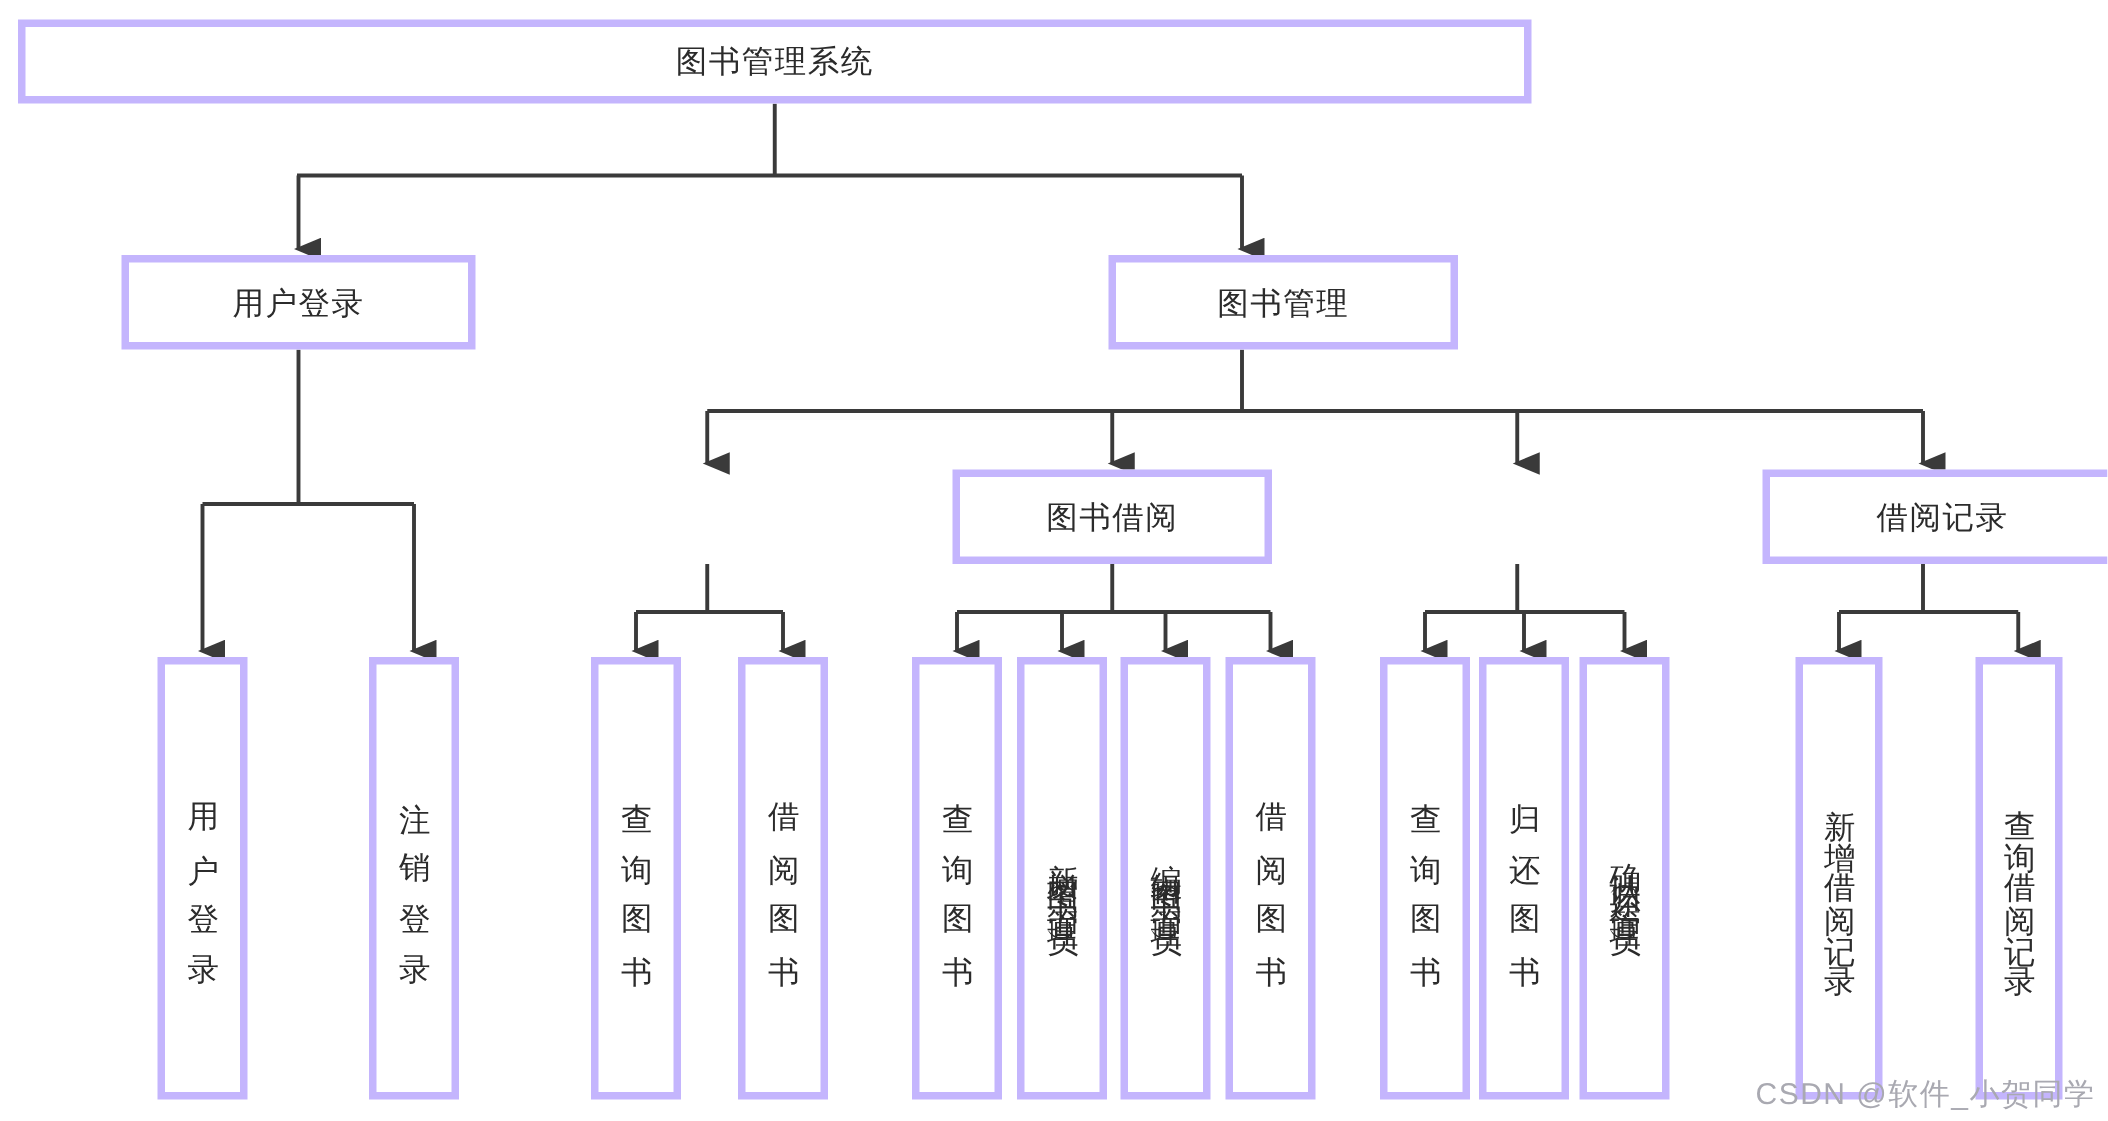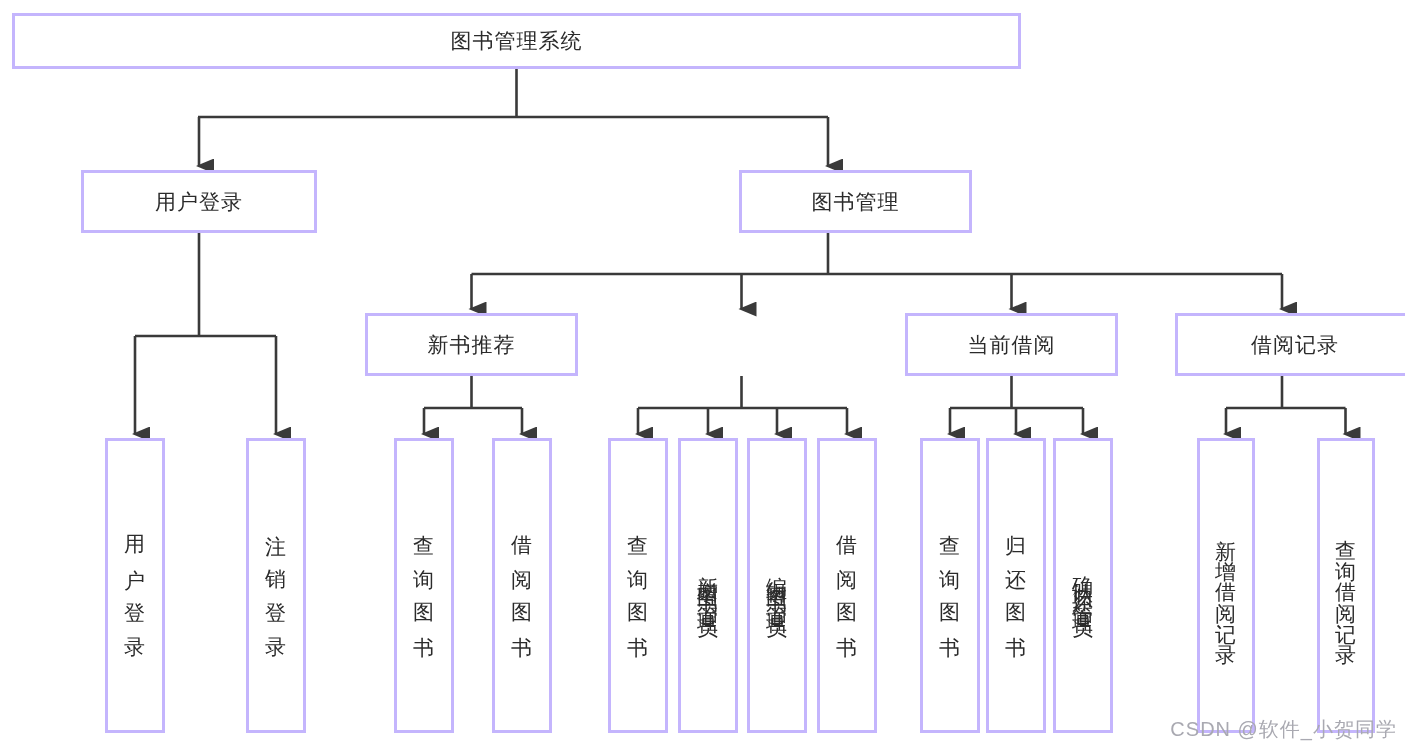--- a/index.html
+++ b/index.html
@@ -7,21 +7,21 @@
     position:relative;
     width:1405px;height:747px;
     background:#ffffff;
     font-family:"Liberation Sans","DejaVu Sans",sans-serif;
     overflow:hidden;
   }
   svg.connectors{position:absolute;left:0;top:0;width:1405px;height:747px;pointer-events:none;}
   .box{
     position:absolute;
     box-sizing:border-box;
-    border:3px solid #c4b5fd;
+    border:5px solid #c4b5fd;
     background:#ffffff;
     display:flex;align-items:center;justify-content:center;
     color:#2b2b2b;
   }
   .hbox{font-size:21px;letter-spacing:1px;}
   .vbox{font-size:21px;}
   .leaf-label{
     writing-mode:vertical-rl;
     text-orientation:mixed;
     white-space:nowrap;
@@ -98,25 +98,22 @@
     <span>图书管理系统</span>
   </div>
 
   <div class="box hbox" style="left:81px;top:170px;width:236px;height:63px;">
     <span>用户登录</span>
   </div>
   <div class="box hbox" style="left:711px;top:170px;width:233px;height:63px;margin-left:28px;">
     <span>图书管理</span>
   </div>
 
-  <div class="box hbox" style="left:365px;top:313px;width:213px;height:63px;">
-    <span>新书推荐</span>
-  </div>
-  <div class="box hbox" style="left:905px;top:313px;width:213px;height:63px;">
-    <span>当前借阅</span>
+  <div class="box hbox" style="left:635px;top:313px;width:213px;height:63px;">
+    <span>图书借阅</span>
   </div>
   <div class="box hbox" style="left:1175px;top:313px;width:240px;height:63px;">
     <span>借阅记录</span>
   </div>
 
   <div class="box vbox" style="left:105px;top:438px;width:60px;height:295px;">
     <span class="leaf-label" style="letter-spacing: 34px;">用户登录</span>
   </div>
   <div class="box vbox" style="left:246px;top:438px;width:60px;height:295px;">
     <span class="leaf-label" style="letter-spacing: 34px;">注销登录</span>

